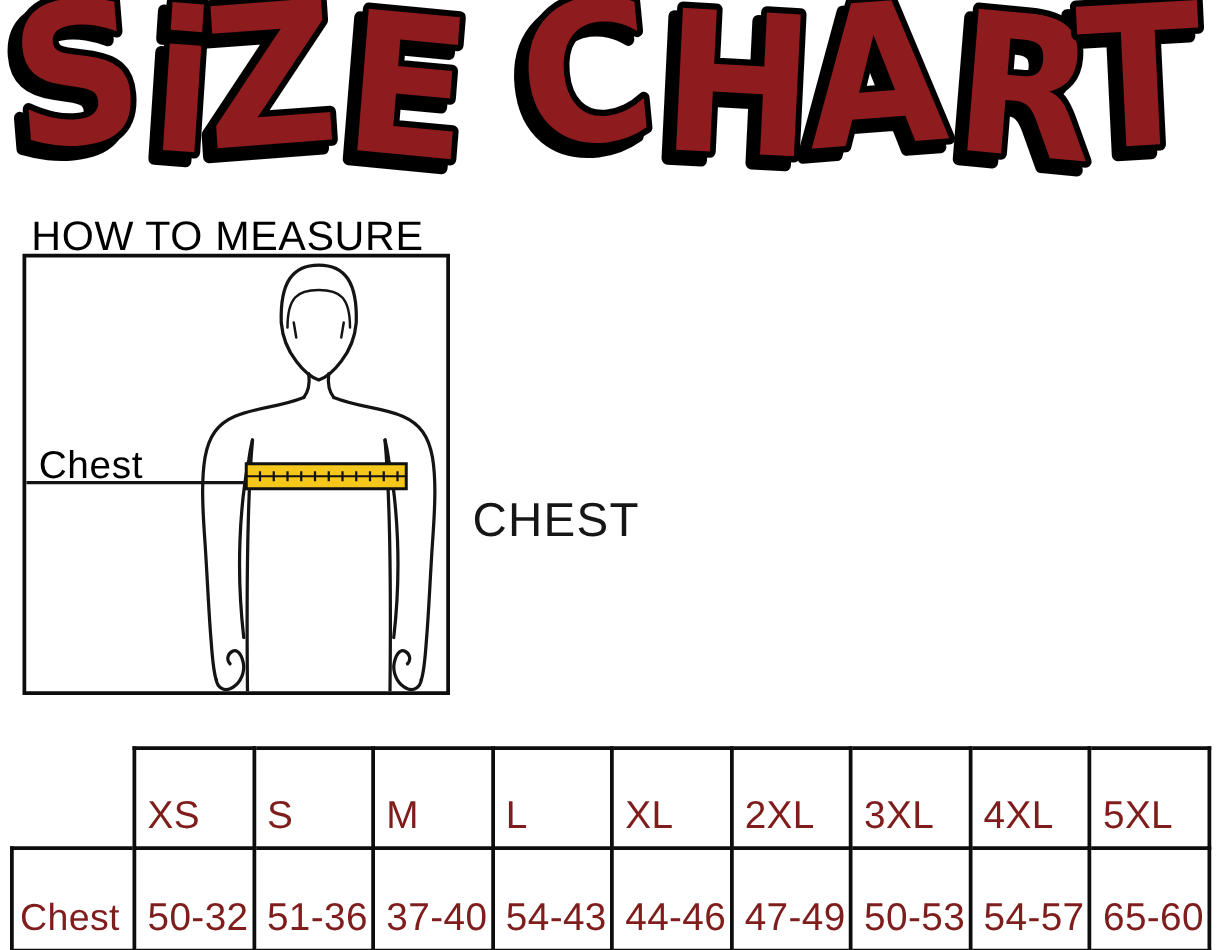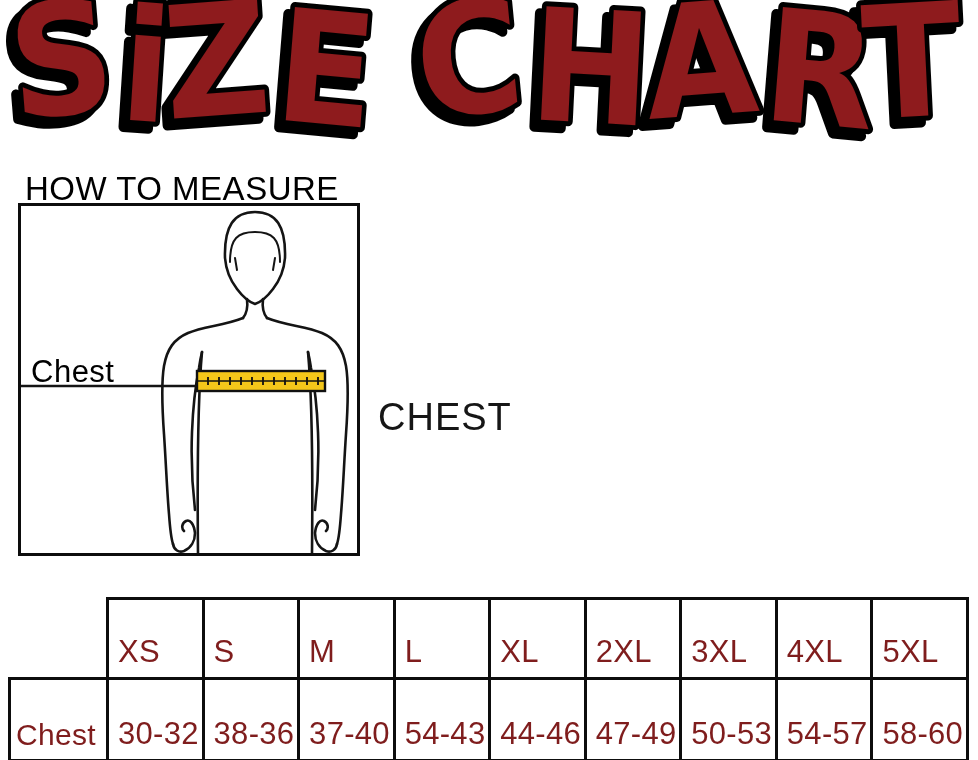--- a/index.html
+++ b/index.html
@@ -130,26 +130,26 @@
         <td>M</td>
         <td>L</td>
         <td>XL</td>
         <td>2XL</td>
         <td>3XL</td>
         <td>4XL</td>
         <td>5XL</td>
       </tr>
       <tr class="val">
         <td class="rowhead">Chest</td>
-        <td>30-32</td>
-        <td>38-36</td>
+        <td>50-32</td>
+        <td>51-36</td>
         <td>37-40</td>
         <td>54-43</td>
         <td>44-46</td>
         <td>47-49</td>
         <td>50-53</td>
         <td>54-57</td>
-        <td>58-60</td>
+        <td>65-60</td>
       </tr>
     </tbody>
   </table>
 
 </div>
 
 </body></html>

